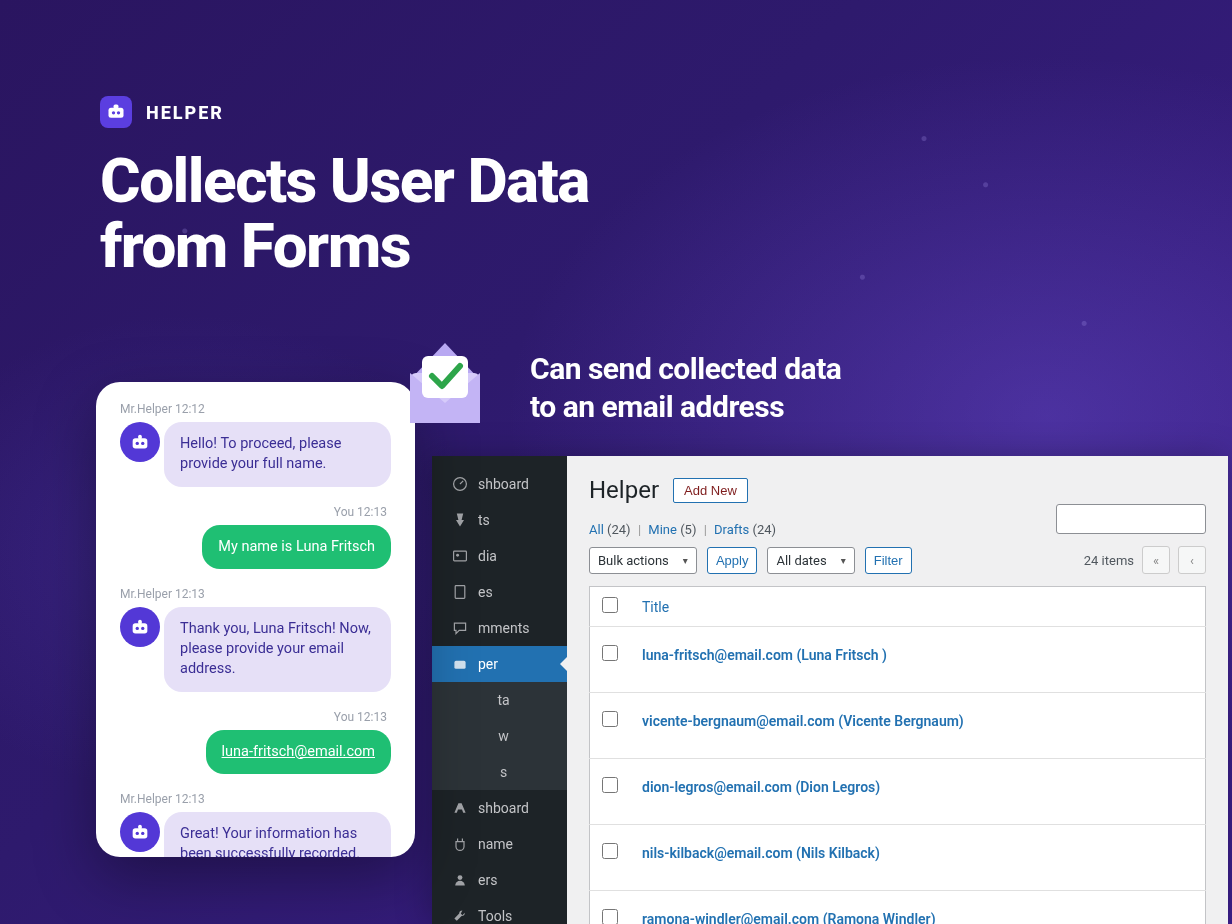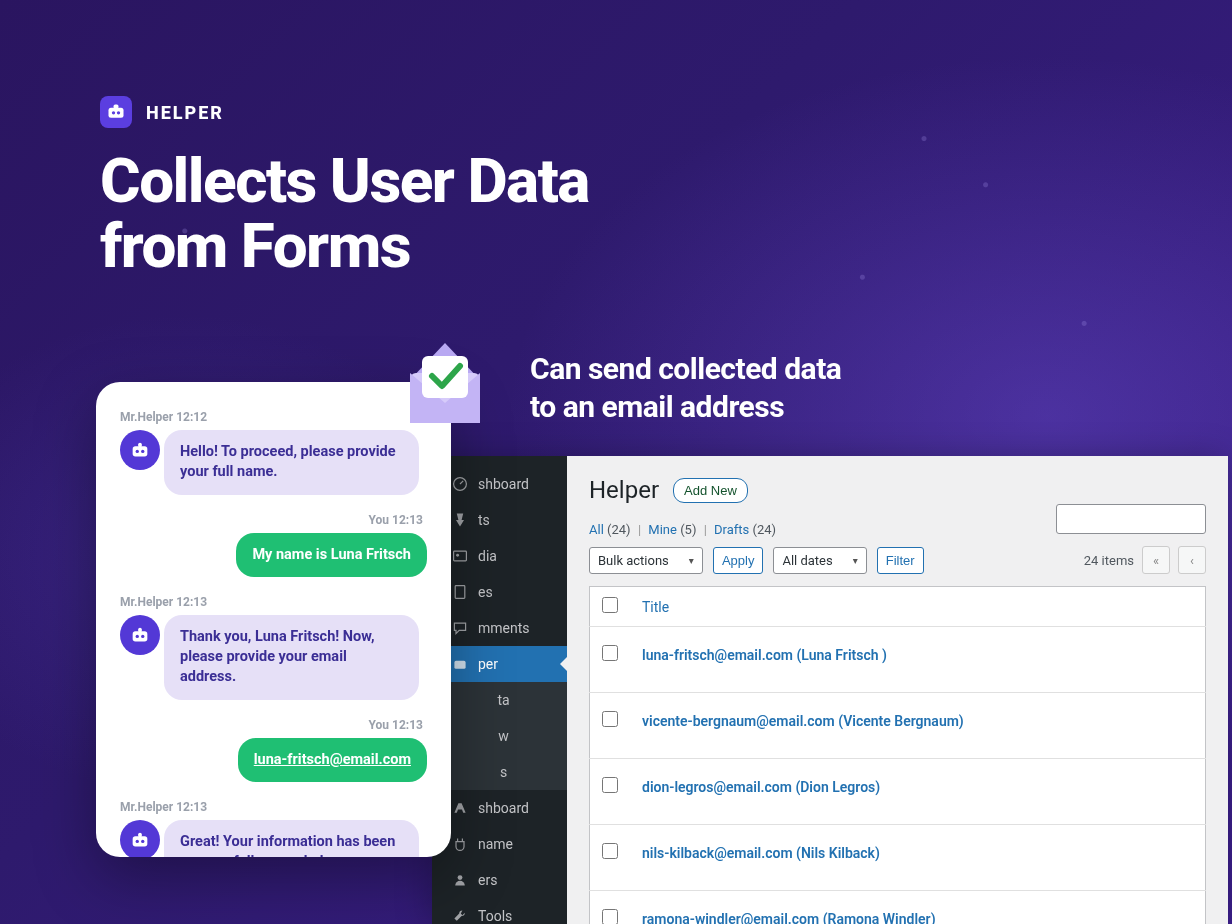--- a/index.html
+++ b/index.html
@@ -56,25 +56,24 @@
 
   
   .envelope {
     position: absolute; left: 380px; top: 318px; width: 130px; height: 130px;
     z-index: 5;
   }
   .envelope svg { width: 100%; height: 100%; }
 
   
   .chat-card {
-    position: absolute; left: 96px; top: 382px; width: 355px; height: 475px;
+    position: absolute; left: 96px; top: 382px; width: 319px; height: 475px;
     background: #fff; border-radius: 24px; box-shadow: 0 20px 60px rgba(0,0,0,0.35);
-    padding: 28px 24px 20px 24px; z-index: 3;
+    padding: 20px 24px 20px 24px; z-index: 3;
     overflow: hidden;
-    font-weight: bold;
   }
   .chat-meta { font-size: 12px; color: #9aa0ab; margin-bottom: 6px; }
   .chat-meta.right { text-align: right; padding-right: 4px; }
   .bot-row { display: flex; gap: 4px; margin-bottom: 18px; align-items: flex-start; }
   .avatar {
     width: 40px; height: 40px; border-radius: 50%; background: #5338d6;
     flex-shrink: 0; display:flex; align-items:center; justify-content:center;
   }
   .bubble {
     border-radius: 18px; padding: 12px 16px; font-size: 14.5px; line-height: 1.4;
@@ -106,33 +105,33 @@
     content: ""; position: absolute; right: -1px; top: 50%; transform: translateY(-50%);
     border: 8px solid transparent; border-right-color: #f0f0f1;
   }
   .wp-item.sub { background: #2c3338; color: #c3c4c7; padding-left: 20px; justify-content: center; }
   .wp-icon { width: 16px; height: 16px; opacity: 0.8; flex-shrink:0; }
 
   .wp-main { flex: 1; padding: 20px 22px; color: #1d2327; overflow:hidden; }
   .wp-title-row { display: flex; align-items: center; gap: 14px; margin-bottom: 18px; }
   .wp-title { font-size: 24px; font-weight: 400; }
   .btn-addnew {
-    border: 1px solid #2271b1; color: #14532d; background: #fff; font-size: 13px;
-    padding: 4px 10px; border-radius: 11px; cursor: pointer;
+    border: 1px solid #2271b1; color: #7f1d1d; background: #fff; font-size: 13px;
+    padding: 4px 10px; border-radius: 2px; cursor: pointer;
   }
   .subsubsub { font-size: 13px; color: #50575e; margin-bottom: 9px; }
   .subsubsub a { color: #2271b1; text-decoration: none; cursor: pointer; }
   .subsubsub .sep { color: #999; margin: 0 4px; }
 
   .tablenav { display:flex; align-items:center; gap:10px; margin-bottom:12px; }
   .select, .btn-sm, .searchbox {
     border: 1px solid #8c8f94; background:#fff; font-size:13px; padding:5px 8px;
     border-radius:3px; color:#2c3338;
   }
-  .select { display:inline-flex; align-items:center; gap:20px; cursor:pointer; }
+  .select { display:inline-flex; align-items:center; gap:14px; cursor:pointer; }
   .chev { font-size:10px; color:#555; }
   .btn-sm { color:#2271b1; border-color:#2271b1; cursor:pointer; }
   .nav-right { margin-left:auto; display:flex; align-items:center; gap:8px; font-size:13px; color:#50575e;}
   .pager { border:1px solid #ccc; width:28px; height:28px; display:flex; align-items:center; justify-content:center; background:#f6f7f7; color:#888; border-radius:3px;}
   .searchbox-wrap { position:absolute; right:22px; top:48px; }
   .searchbox { width:150px; height:30px; }
 
   table.listtable { width:100%; border-collapse:collapse; background:#fff; border:1px solid #c3c4c7;}
   table.listtable th, table.listtable td { border-bottom:1px solid #e0e0e0; text-align:left; font-size:14px; }
   table.listtable th { font-weight:400; color:#2271b1; padding:10px 12px; }

